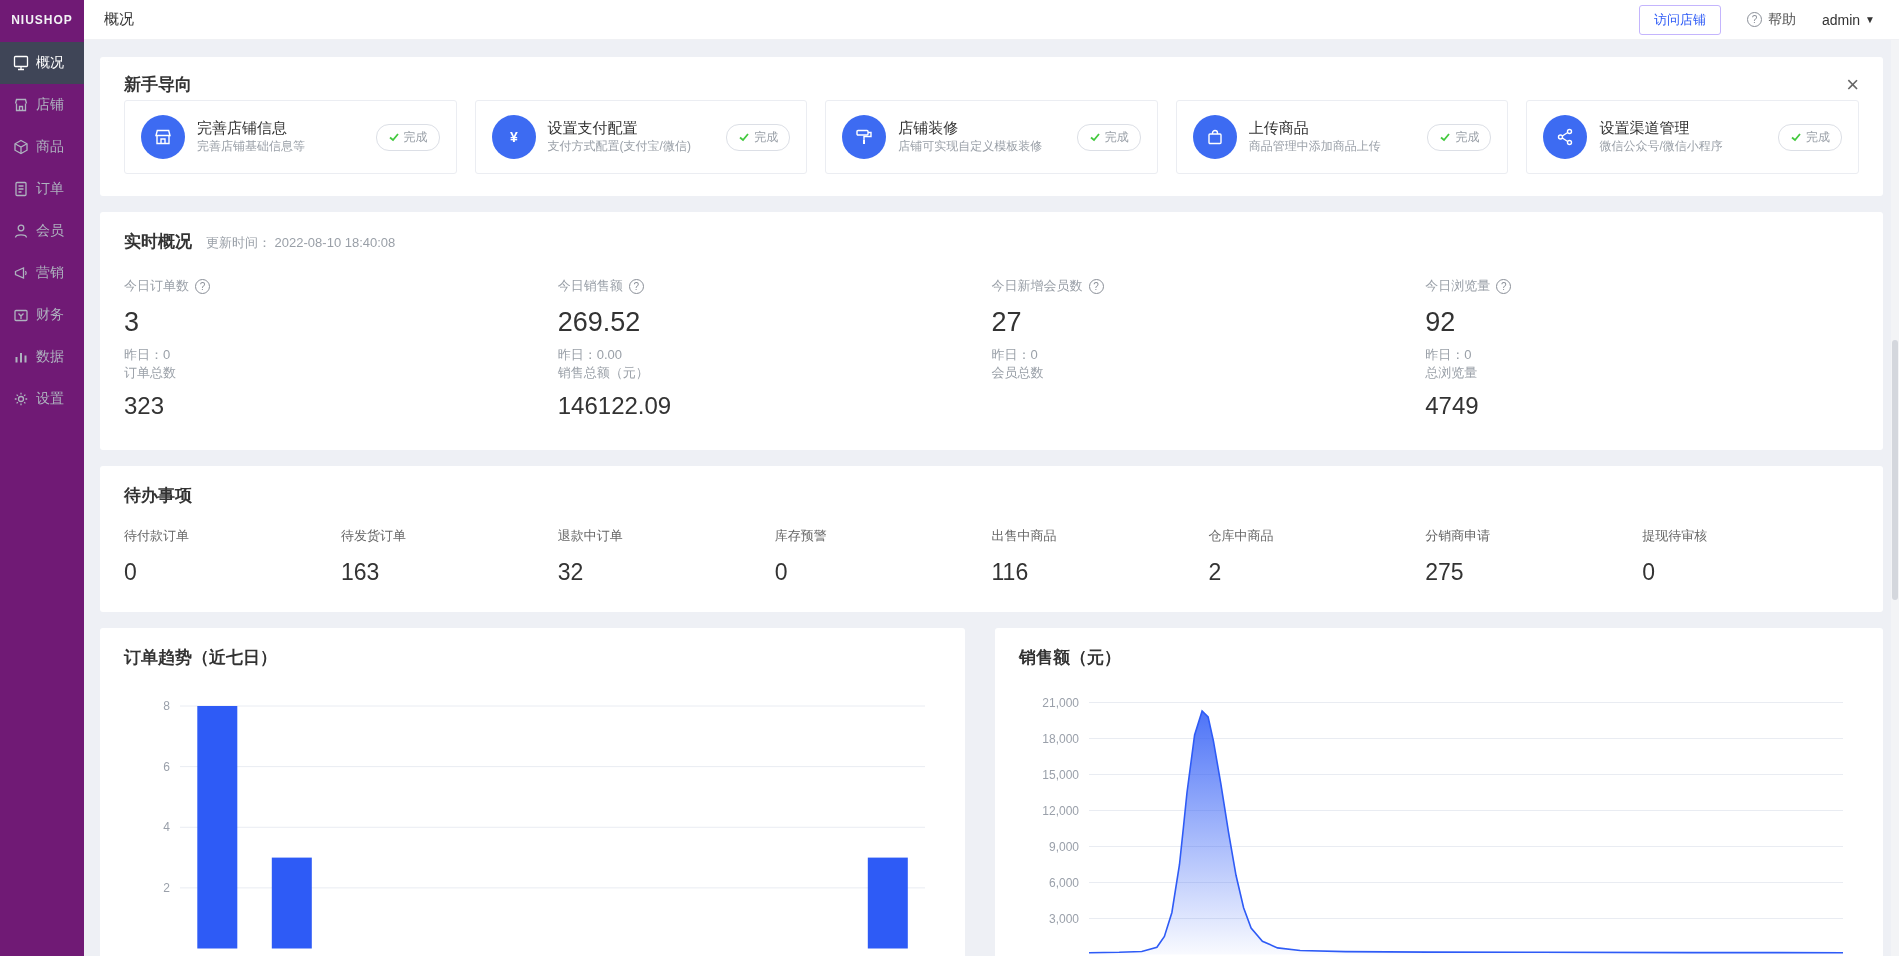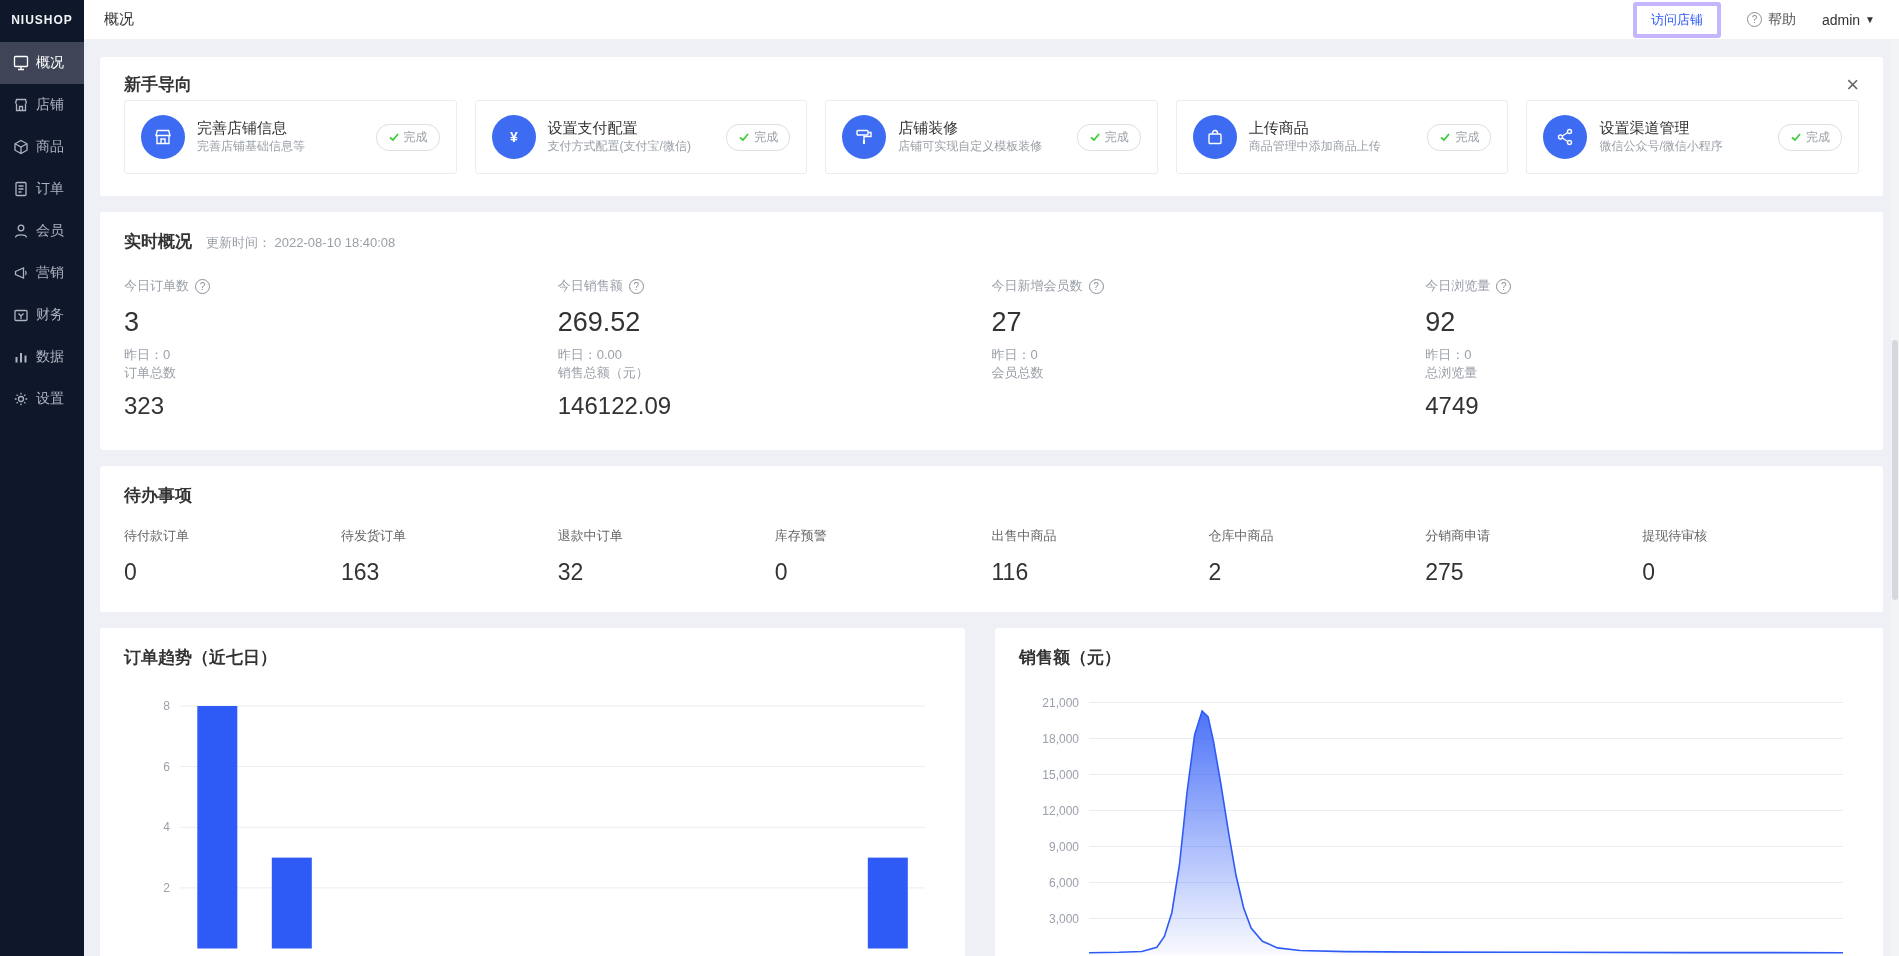--- a/index.html
+++ b/index.html
@@ -1,36 +1,36 @@
 <!DOCTYPE html>
 <html><head>
 <meta charset="utf-8">
 <style>
   * { margin:0; padding:0; box-sizing:border-box; }
   html,body { width:1899px; height:956px; overflow:hidden; }
   body { font-family:"Liberation Sans","DejaVu Sans",sans-serif; background:#eef0f5; color:#333; }
   .app { display:flex; width:100%; height:100%; }
 
   
-  .sidebar { width:84px; flex:0 0 84px; background:#0f172a; display:flex; flex-direction:column; }
+  .sidebar { width:84px; flex:0 0 84px; background:#701a75; display:flex; flex-direction:column; }
   .logo { height:40px; display:flex; align-items:center; justify-content:center;
           color:#f2f3f5; font-size:12px; font-weight:bold; letter-spacing:1px; }
   .nav { padding-top:2px; }
   .nav-item { height:42px; display:flex; align-items:center; gap:7px; padding-left:13px;
               color:#aeb3bf; font-size:14px; cursor:pointer; }
   .nav-item svg { flex:0 0 16px; }
   .nav-item.active { background:#3f4557; color:#fff; }
 
   
   .main { flex:1; display:flex; flex-direction:column; min-width:0; }
   .topbar { height:40px; background:#fff; display:flex; align-items:center;
             padding:0 24px 0 20px; border-bottom:1px solid #f0f1f4; }
   .crumb { font-size:15px; color:#333; }
   .topbar-right { margin-left:auto; display:flex; align-items:center; gap:26px; }
-  .visit-btn { border:4px solid #c4b5fd; color:#2e5bf6; background:#fff; border-radius:3px;
+  .visit-btn { border:1px solid #c4b5fd; color:#2e5bf6; background:#fff; border-radius:3px;
                font-size:13px; padding:5px 14px; cursor:pointer; font-family:inherit; }
   .help { display:flex; align-items:center; gap:6px; font-size:14px; color:#555; cursor:pointer; }
   .qcircle { display:inline-flex; align-items:center; justify-content:center; width:15px; height:15px;
              border:1px solid #8a8f98; border-radius:50%; font-size:10px; color:#8a8f98; }
   .user { display:flex; align-items:center; gap:5px; font-size:14px; color:#333; cursor:pointer; }
   .caret { font-size:10px; color:#333; }
 
   .content { flex:1; padding:17px 16px; overflow:hidden; }
   .card { background:#fff; border-radius:3px; }
   .card-title { font-size:17px; font-weight:bold; color:#333; }

